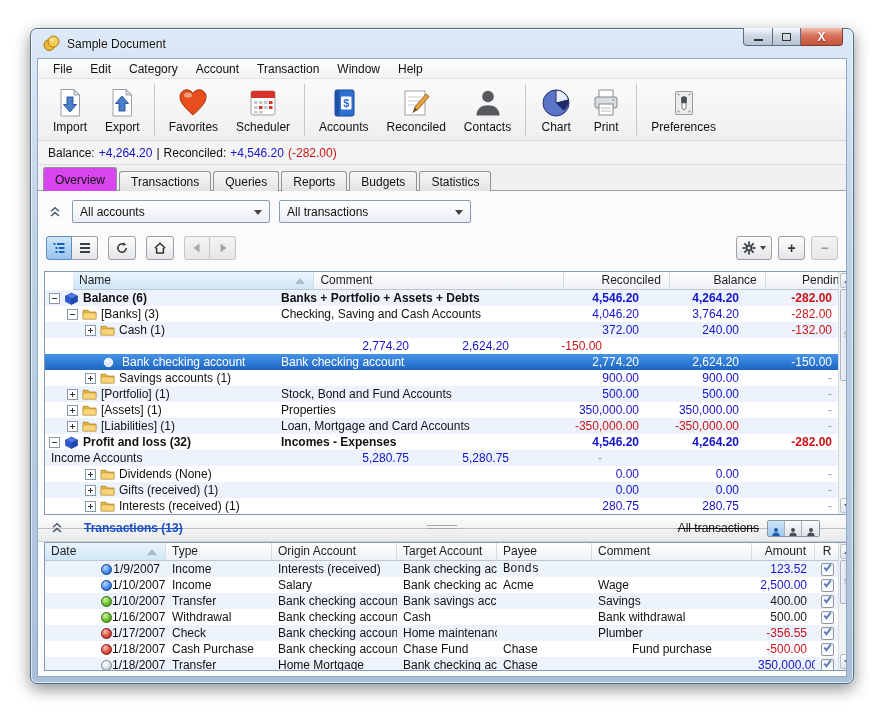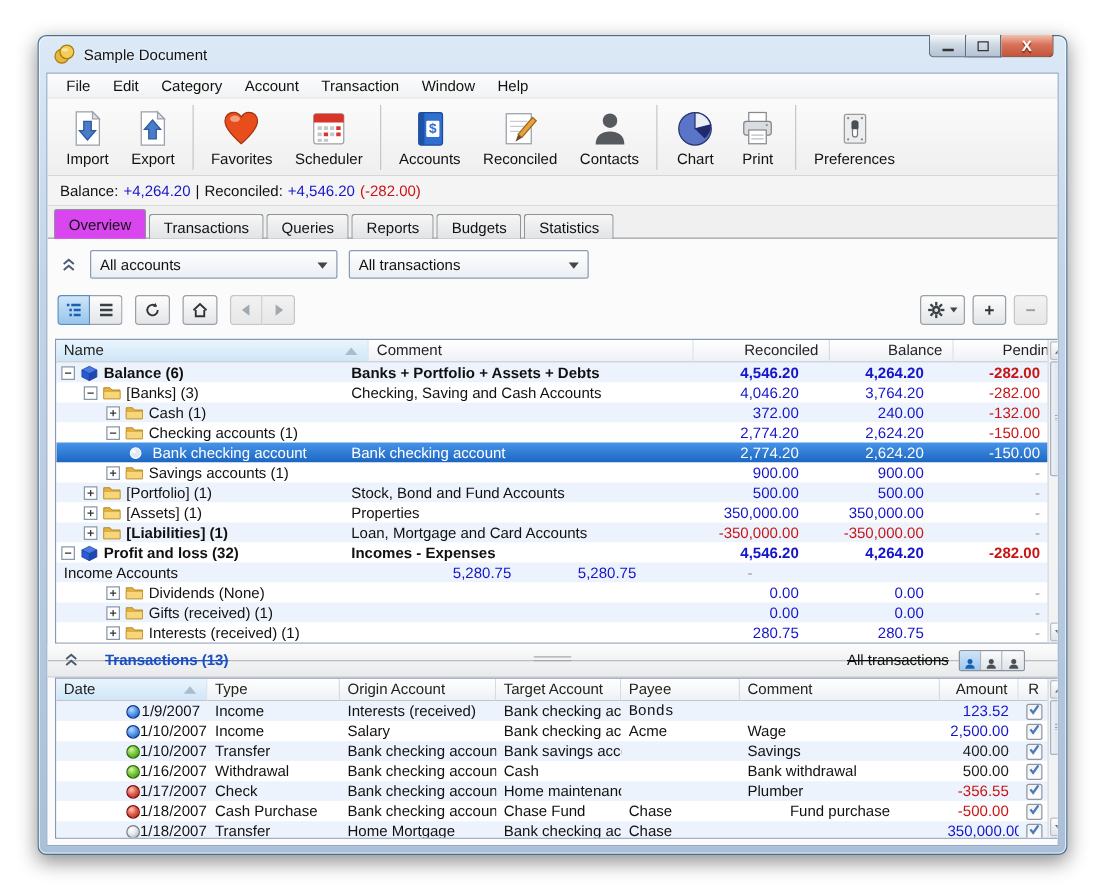--- a/index.html
+++ b/index.html
@@ -392,21 +392,21 @@
               </span>
               <span class="gear-caret"></span>
             </div>
             <div class="btn2 pm">+</div>
             <div class="btn2 pm disabled">−</div>
           </div>
         </div>
 
       <div class="grid tree-grid">
         <div class="thead" id="tree-head">
-            <div class="th sorted" style="width: 253px;">Name<span class="sort-arrow"></span></div>
+            <div class="th sorted" style="width: 253px; margin-left: 28px;">Name<span class="sort-arrow"></span></div>
             <div class="th" style="width: 262px;">Comment</div>
             <div class="th num" style="width: 110px;">Reconciled</div>
             <div class="th num" style="width: 100px;">Balance</div>
             <div class="th num" style="width: 93px;">Pending</div>
           </div>
         <div class="tbody" id="tree-body" style="height:224px; width:795px;">
             <div class="row alt">
               <div class="cell name-cell" style="width: 230px; padding-left: 4px;">
                 <span class="expander minus"></span>
                 <span class="row-icon">
@@ -449,30 +449,20 @@
                   </svg>
                 </span>
                 <span>Cash (1)</span>
               </div>
               <div class="cell" style="width: 262px;"></div>
               <div class="cell num" style="width: 110px; color: rgb(20, 20, 200);">372.00</div>
               <div class="cell num" style="width: 100px; color: rgb(20, 20, 200);">240.00</div>
               <div class="cell num" style="width: 93px; color: rgb(200, 20, 20);">-132.00</div>
             </div>
             <div class="row">
-              <div class="cell name-cell" style="width: 230px; padding-left: 40px;">
-                <span class="expander minus"></span>
-                <span class="row-icon">
-                  <svg viewBox="0 0 15 12" width="15" height="12">
-                    <path d="M1 2.2h5l1.6 1.8H14v7H1z" fill="#e8b23c" stroke="#a87d1e" stroke-width="0.7"></path>
-                    <path d="M1 5h13v6H1z" fill="#f6d678" stroke="#c29a3a" stroke-width="0.6"></path>
-                  </svg>
-                </span>
-                <span>Checking accounts (1)</span>
-              </div>
               <div class="cell" style="width: 262px;"></div>
               <div class="cell num" style="width: 110px; color: rgb(20, 20, 200);">2,774.20</div>
               <div class="cell num" style="width: 100px; color: rgb(20, 20, 200);">2,624.20</div>
               <div class="cell num" style="width: 93px; color: rgb(200, 20, 20);">-150.00</div>
             </div>
             <div class="row alt selected">
               <div class="cell name-cell" style="width: 230px; padding-left: 58px;">
                 <span class="row-icon">
                   <svg viewBox="0 0 12 12" width="11" height="11">
                     <circle cx="6" cy="6" r="4.6" fill="#dfe8f4" stroke="#fff"></circle>
@@ -528,21 +518,21 @@
                   </svg>
                 </span>
                 <span>[Assets] (1)</span>
               </div>
               <div class="cell" style="width: 262px;">Properties</div>
               <div class="cell num" style="width: 110px; color: rgb(20, 20, 200);">350,000.00</div>
               <div class="cell num" style="width: 100px; color: rgb(20, 20, 200);">350,000.00</div>
               <div class="cell num dash" style="width: 93px; color: rgb(153, 153, 153);">-</div>
             </div>
             <div class="row alt">
-              <div class="cell name-cell" style="width: 230px; padding-left: 22px; font-weight: bold;">
+              <div class="cell name-cell" style="width: 230px; padding-left: 22px;">
                 <span class="expander plus"></span>
                 <span class="row-icon">
                   <svg viewBox="0 0 15 12" width="15" height="12">
                     <path d="M1 2.2h5l1.6 1.8H14v7H1z" fill="#e8b23c" stroke="#a87d1e" stroke-width="0.7"></path>
                     <path d="M1 5h13v6H1z" fill="#f6d678" stroke="#c29a3a" stroke-width="0.6"></path>
                   </svg>
                 </span>
                 <span>[Liabilities] (1)</span>
               </div>
               <div class="cell" style="width: 262px;">Loan, Mortgage and Card Accounts</div>

